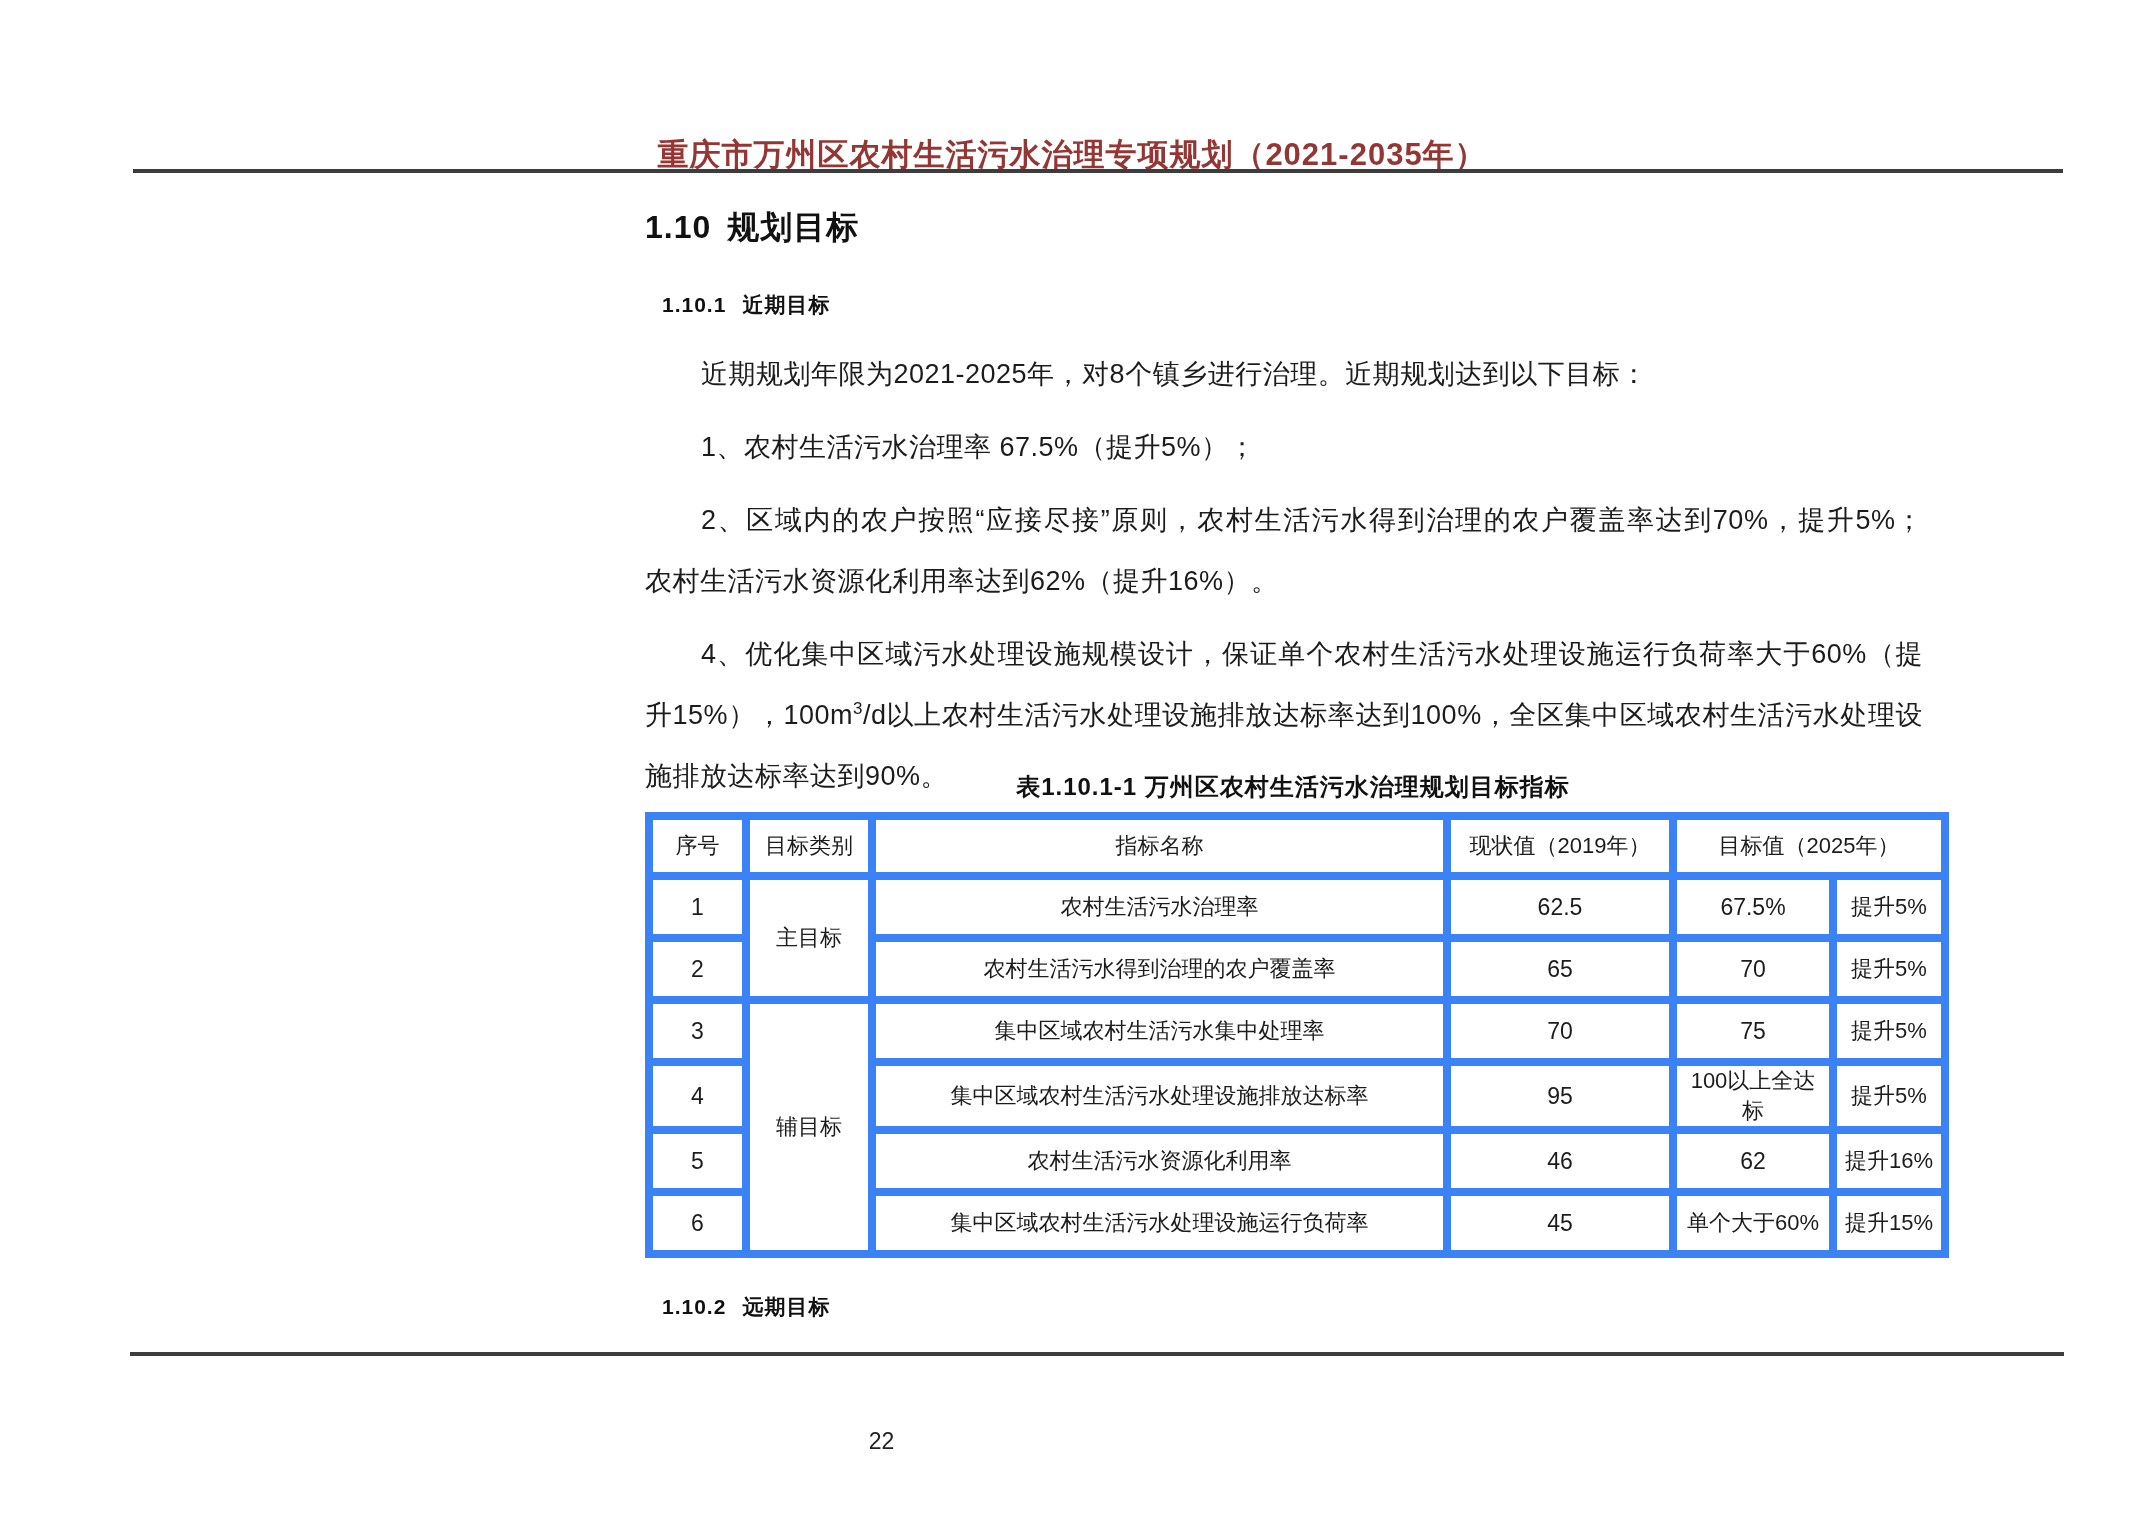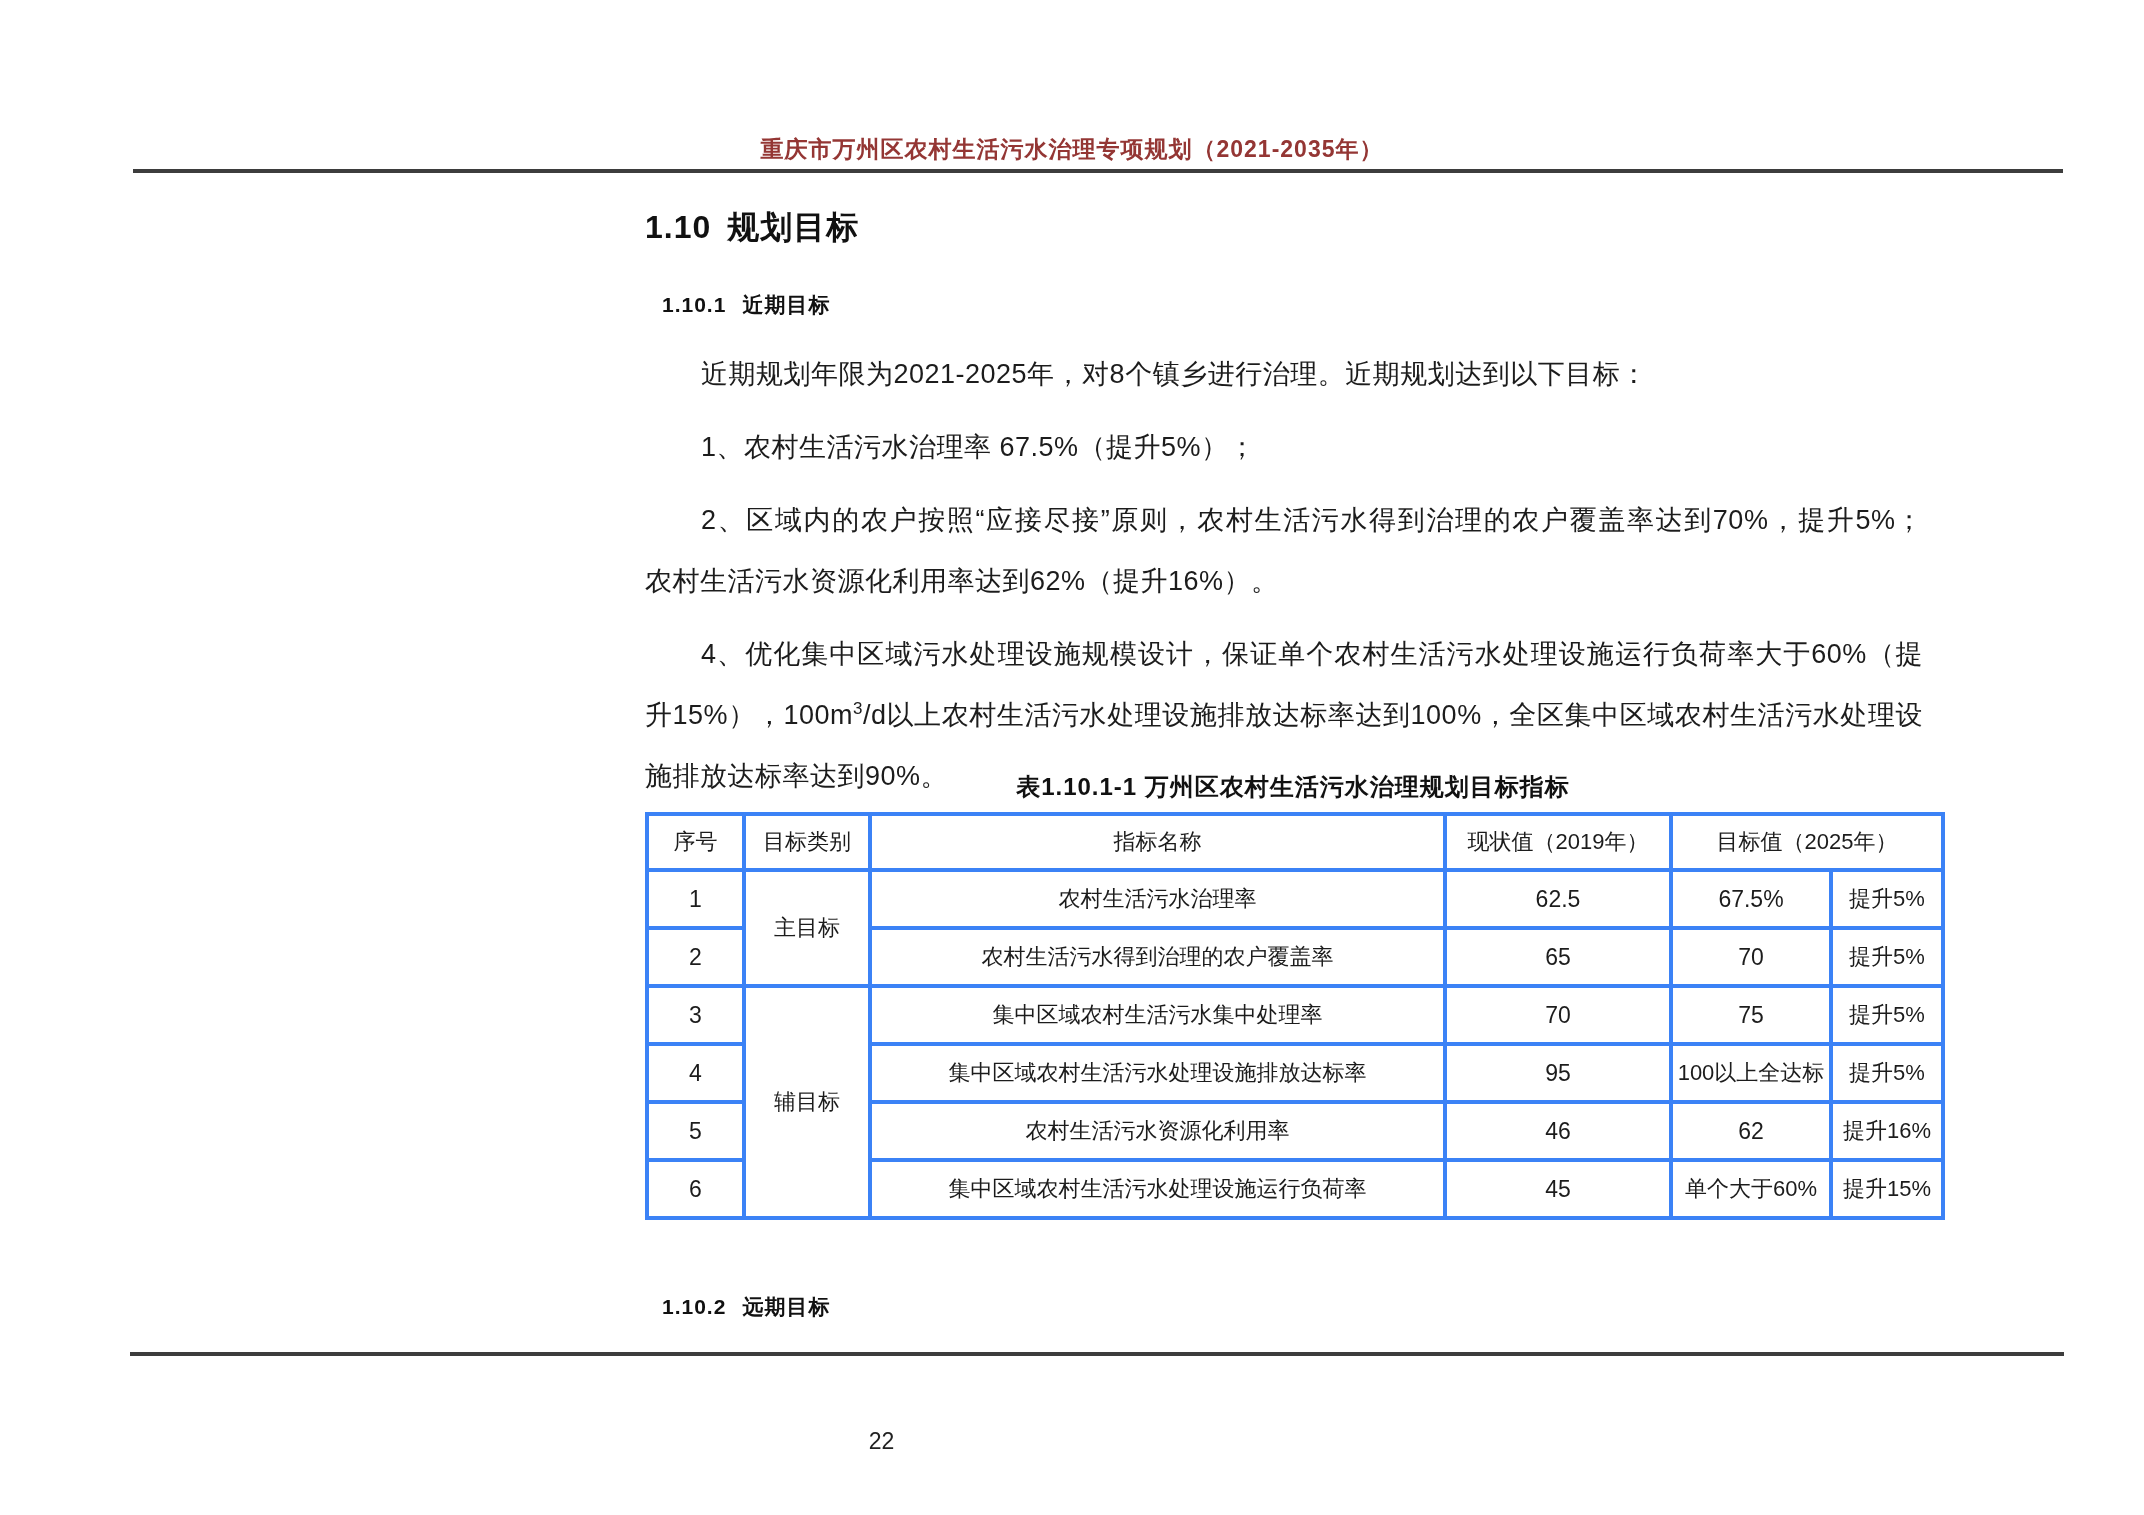--- a/index.html
+++ b/index.html
@@ -10,21 +10,21 @@
     color:#1a1a1a;
     position:relative;
     overflow:hidden;
   }
   .abs { position:absolute; }
 
   
   .doc-header-title {
     top:134px; left:0; width:2144px;
     text-align:center;
-    font-size:23px;
+    font-size:31px;
     letter-spacing:1px;
     color:#943634;
     font-weight:600;
   }
   .header-rule {
     top:169px; left:133px; width:1930px; height:4px;
     background:#3d3d3d;
   }
 
   
@@ -65,21 +65,21 @@
     table-layout:fixed;
     width:1296px;
   }
   table.goal-table col.c-no       { width:97px; }
   table.goal-table col.c-category { width:126px; }
   table.goal-table col.c-indicator{ width:575px; }
   table.goal-table col.c-current  { width:226px; }
   table.goal-table col.c-target   { width:160px; }
   table.goal-table col.c-note     { width:112px; }
   table.goal-table th, table.goal-table td {
-    border:4px solid #3b82f6;
+    border:8px solid #3b82f6;
     text-align:center; vertical-align:middle;
     font-size:22px; font-weight:normal;
     color:#1c1c1c;
     padding:0 4px;
     overflow:hidden;
   }
   table.goal-table tr.head-row th { height:52px; }
   table.goal-table tr.data-row td { height:54px; }
   table.goal-table td.num { font-size:23px; }
 

